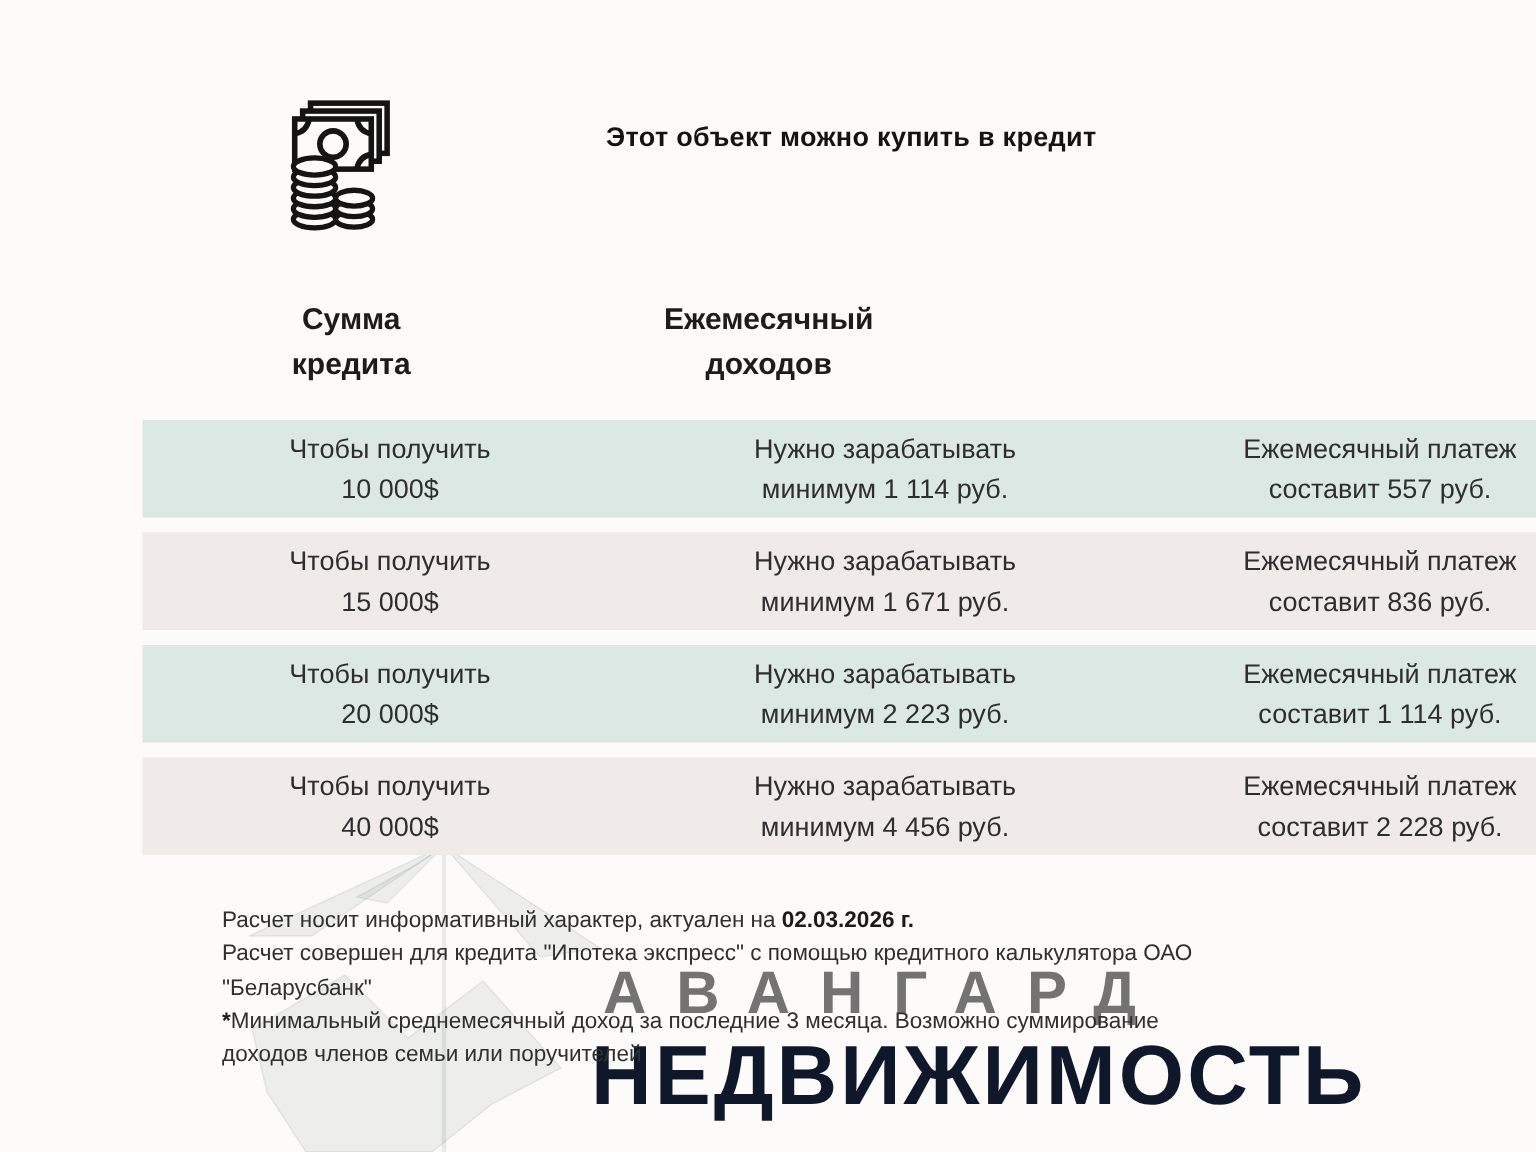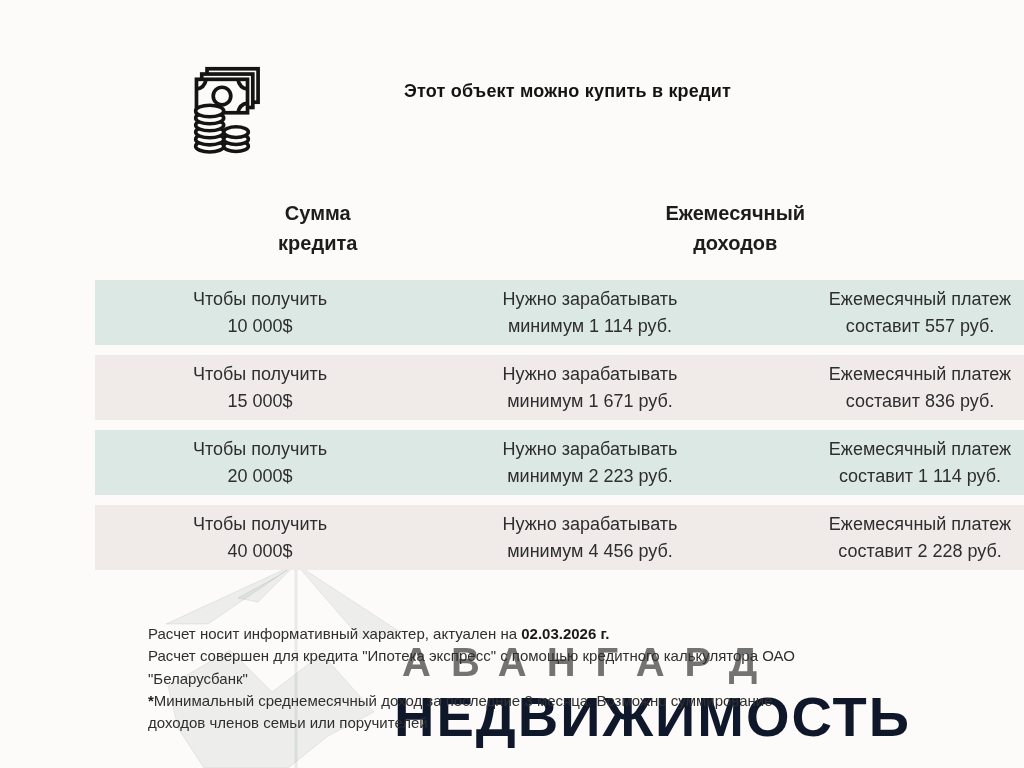--- a/index.html
+++ b/index.html
@@ -17,22 +17,22 @@
   .money-icon { position: absolute; left: 178px; top: 64px; }
   .title-block {
     position: absolute; left: 295px; top: 72px; width: 545px;
     text-align: center;
     font-size: 18px; font-weight: 700; color: #131313;
     line-height: 38px; letter-spacing: 0.2px;
   }
 
   
   .col-headers {
-    position: absolute; left: 109px; top: 198px; width: 835px;
-    display: grid; grid-template-columns: 1fr 1fr;
+    position: absolute; left: 95px; top: 198px; width: 835px;
+    display: grid; grid-template-columns: 1fr 1fr 1fr;
   }
   .col-header {
     text-align: center; font-size: 20px; font-weight: 700;
     color: #1c1c1c; line-height: 30px; white-space: pre-line;
   }
   .rows {
     position: absolute; left: 95px; top: 280px; width: 990px;
     display: flex; flex-direction: column; gap: 10px;
   }
   .row {
@@ -41,21 +41,21 @@
   }
   .row.green { background: #dce8e4; }
   .row.pink  { background: #f0eae9; }
   .cell {
     text-align: center; font-size: 18px; color: #2e2e2e;
     line-height: 27px; white-space: pre-line;
   }
 
   
   .notes {
-    position: absolute; left: 148px; top: 623px; width: 740px;
+    position: absolute; left: 148px; top: 603px; width: 740px;
     font-size: 15px; line-height: 22.3px; color: #2f2f2f; z-index: 2;
   }
   .notes p { white-space: pre-line; }
   .notes b { font-weight: 700; color: #1a1a1a; }
 
   
   .crane-logo { position: absolute; left: 138px; top: 558px; z-index: 0; }
   .brand-1 {
     position: absolute; left: 402px; top: 640px; z-index: 1;
     font-size: 40px; font-weight: 700; letter-spacing: 20px;

